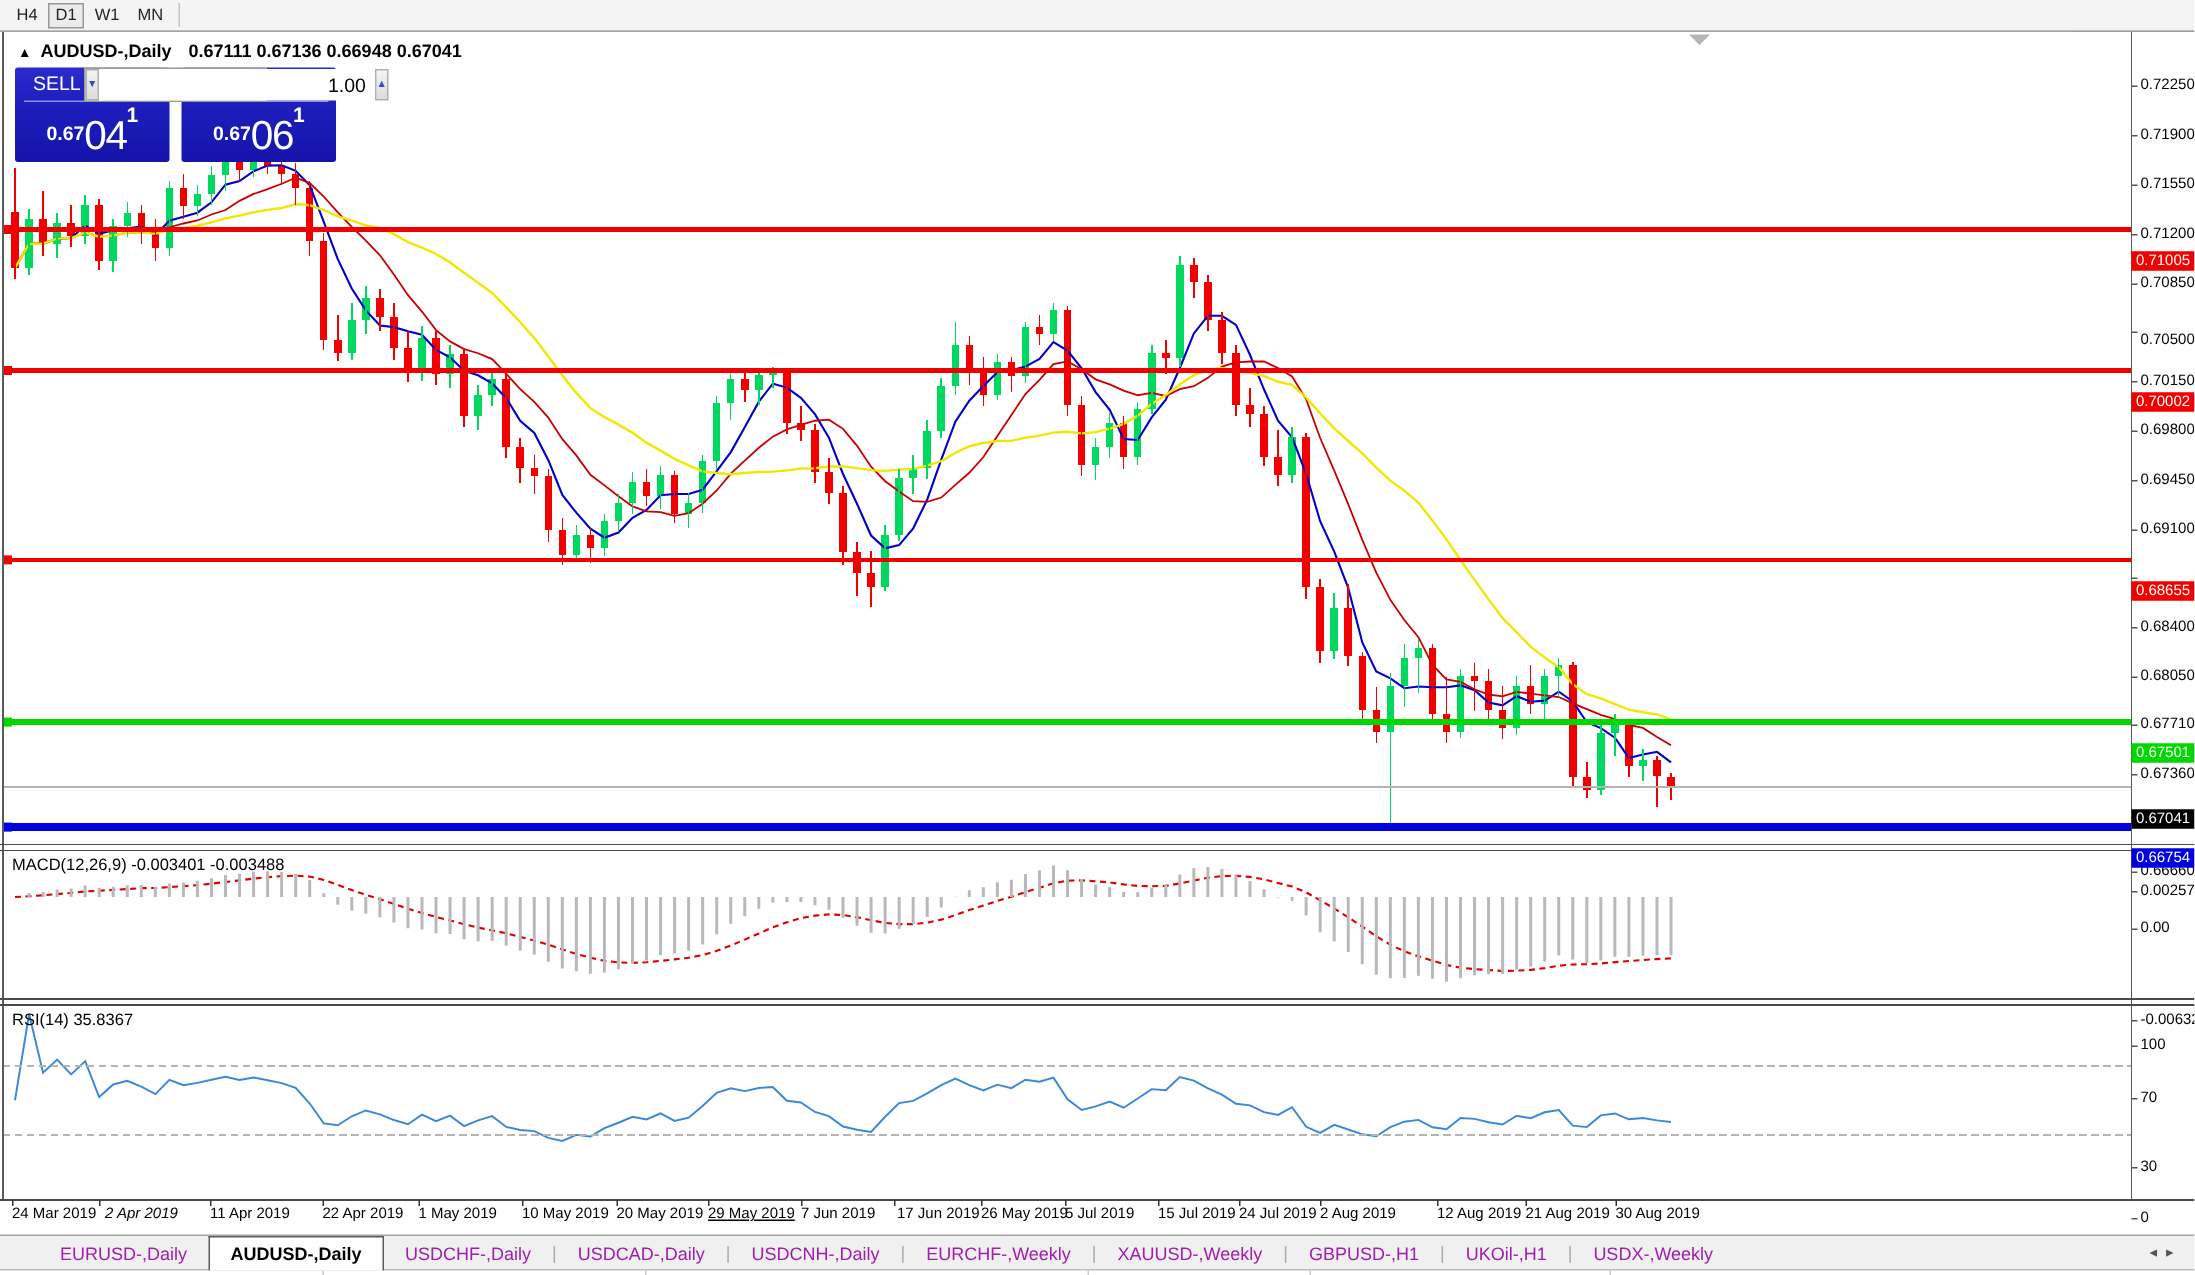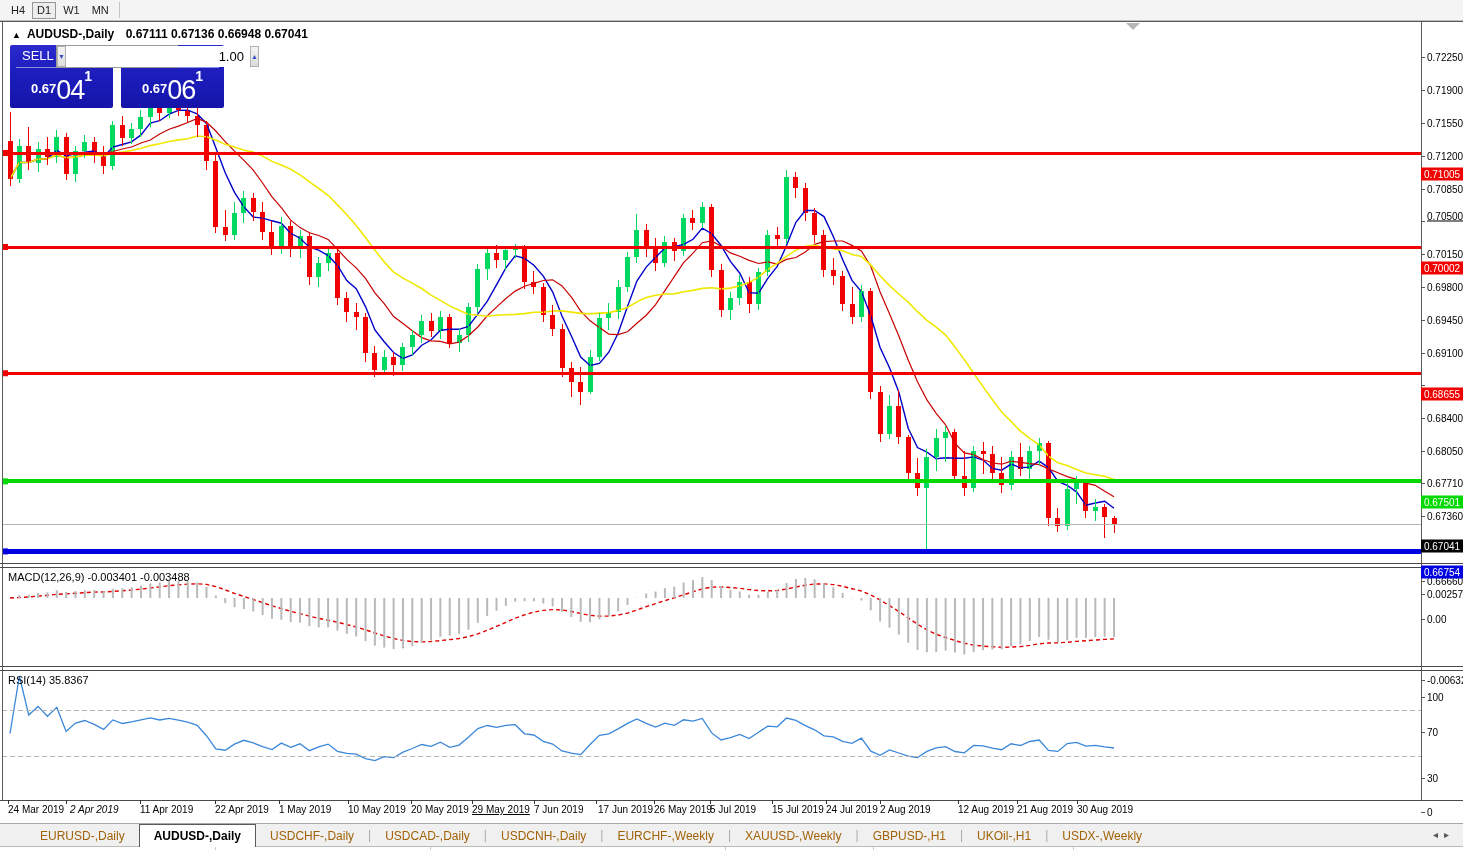--- a/index.html
+++ b/index.html
@@ -52,21 +52,21 @@
   .badge { position:absolute; left:1421px; width:42px; height:13px; font-size:10px; color:#fff;
     display:flex; align-items:center; justify-content:center; transform:translateY(-50%); white-space:nowrap; }
 
   
   .date-label { position:absolute; top:783px; font-size:10px; color:#000; white-space:nowrap; }
   .date-tick { position:absolute; top:779px; width:1px; height:4px; background:#333; }
 
   
   .tab-bar { position:absolute; left:0; top:823px; width:1463px; height:23px; background:#f0f0f0;
     border-top:1px solid #a8a8a8; display:flex; align-items:flex-end; padding-left:26px; }
-  .tab { height:21px; padding:0 14px; font-size:12px; color:#a16207; display:flex; align-items:center; white-space:nowrap; }
+  .tab { height:21px; padding:0 14px; font-size:12px; color:#a21caf; display:flex; align-items:center; white-space:nowrap; }
   .tab.active { background:#fff; border:1px solid #5a5a5a; border-bottom:none; color:#000; font-weight:700; height:23px; margin-bottom:-1px; z-index:2; }
   .tab-sep { color:#aaa; font-size:12px; align-self:center; }
   .tab-nav { position:absolute; right:8px; top:829px; font-size:10px; color:#555; letter-spacing:6px; }
 
   .status-sliver { position:absolute; left:0; top:846px; width:1463px; height:4px; background:#fff; border-top:1px solid #bbb; }
   .sliver-v { position:absolute; top:0; width:1px; height:4px; background:#c9c9c9; }
 </style>
 </head>
 <body>
 
@@ -521,21 +521,21 @@
       <div class="scale-tick" style="top: 36.3186px;">0.72250</div>
       <div class="scale-dash" style="top: 69.1206px;"></div>
       <div class="scale-tick" style="top: 69.1206px;">0.71900</div>
       <div class="scale-dash" style="top: 101.923px;"></div>
       <div class="scale-tick" style="top: 101.923px;">0.71550</div>
       <div class="scale-dash" style="top: 134.725px;"></div>
       <div class="scale-tick" style="top: 134.725px;">0.71200</div>
       <div class="scale-dash" style="top: 167.527px;"></div>
       <div class="scale-tick" style="top: 167.527px;">0.70850</div>
       <div class="scale-dash" style="top: 200.329px;"></div>
-      <div class="scale-tick" style="top: 195px; text-decoration: underline;">0.70500</div>
+      <div class="scale-tick" style="top: 206px;">0.70500</div>
       <div class="scale-dash" style="top: 233.131px;"></div>
       <div class="scale-tick" style="top: 233.131px;">0.70150</div>
       <div class="scale-dash" style="top: 265.933px;"></div>
       <div class="scale-tick" style="top: 265.933px;">0.69800</div>
       <div class="scale-dash" style="top: 298.735px;"></div>
       <div class="scale-tick" style="top: 298.735px;">0.69450</div>
       <div class="scale-dash" style="top: 331.537px;"></div>
       <div class="scale-tick" style="top: 331.537px;">0.69100</div>
       <div class="scale-dash" style="top: 364.339px;"></div>
       <div class="scale-tick" style="top: 364.339px; margin-left: 38px;">0.68750</div>

